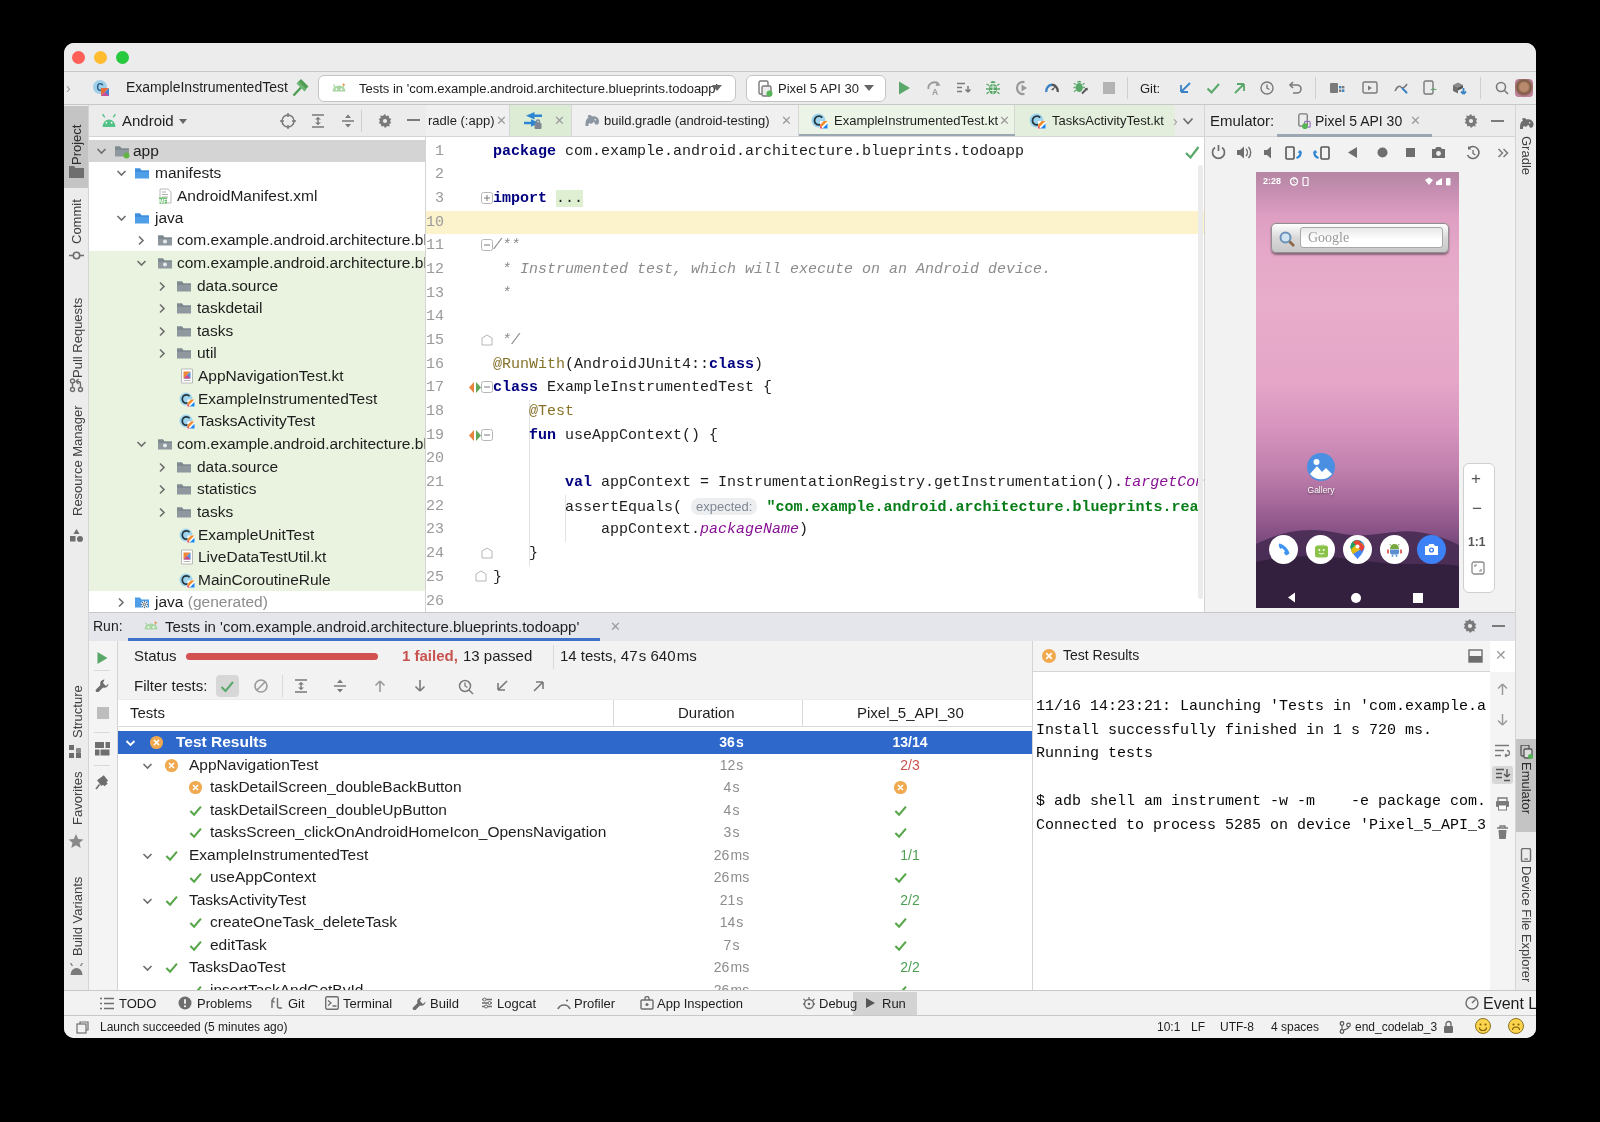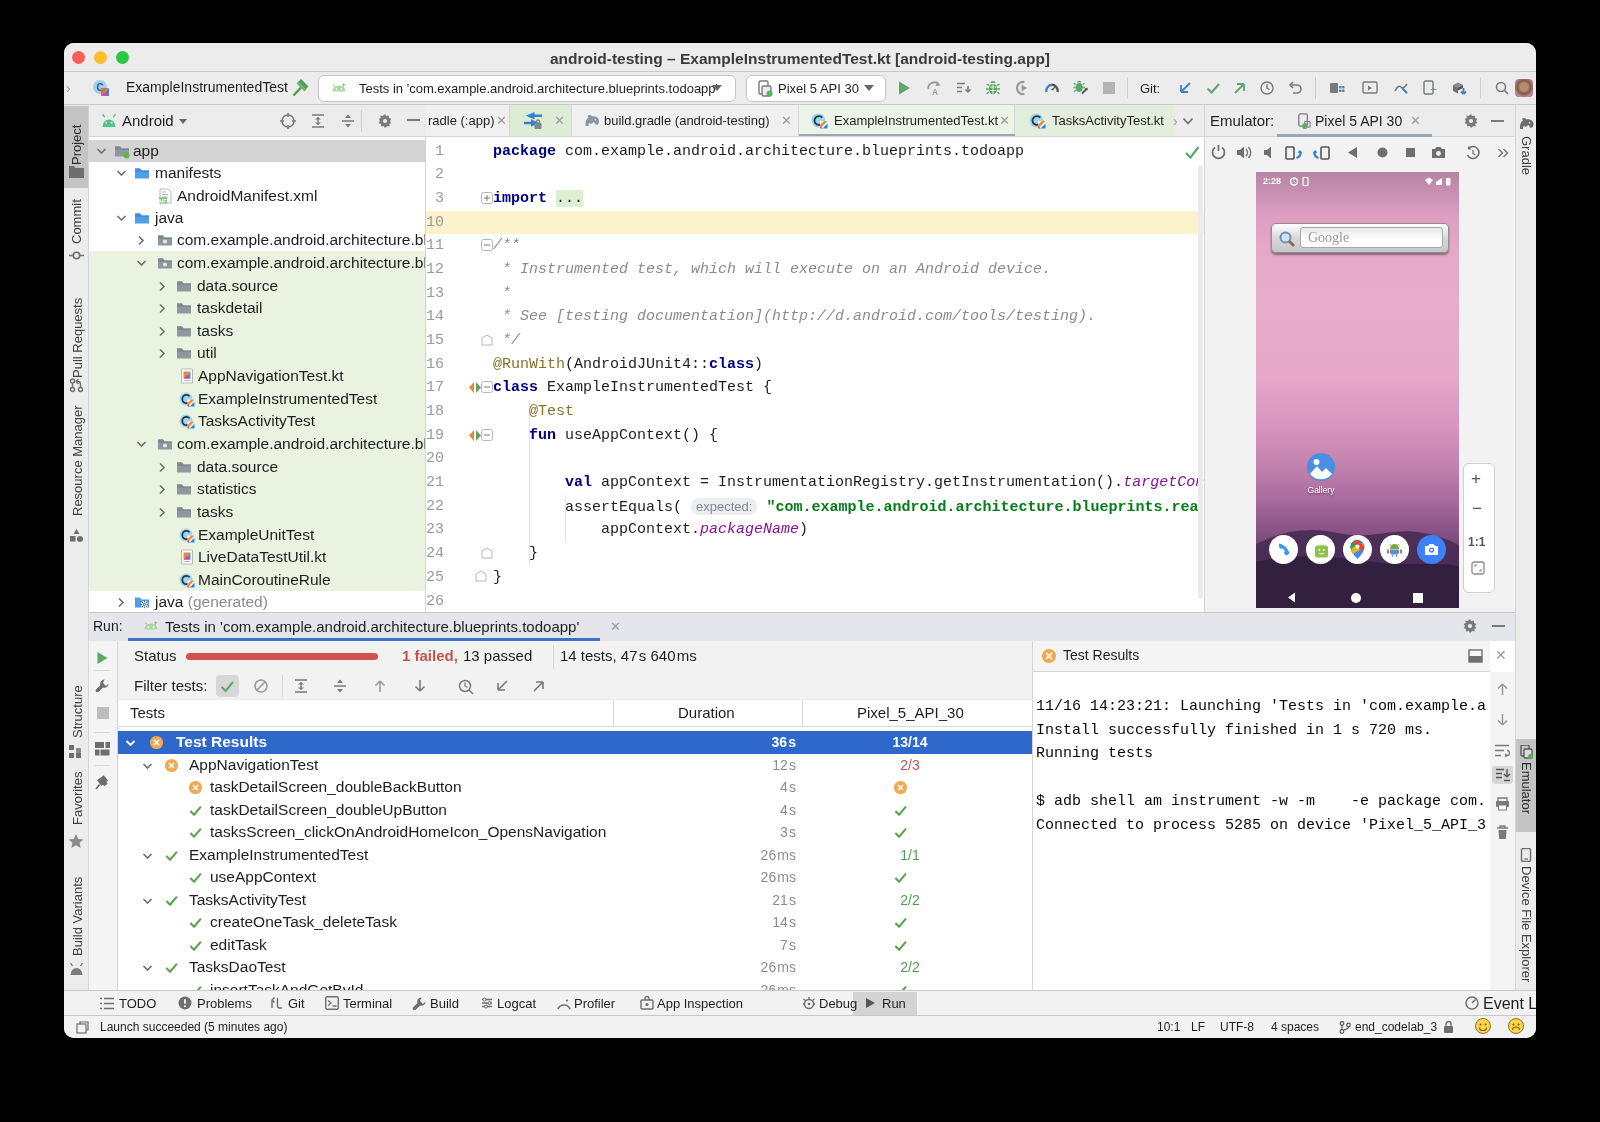--- a/index.html
+++ b/index.html
@@ -14,32 +14,31 @@
 .trow{height:22px;line-height:22px;white-space:nowrap;font-size:15.5px}
 .tab{position:absolute;top:0;height:31px;line-height:31px;border-right:1px solid #d6d6d6;white-space:nowrap}
 .cl{line-height:23.7px;height:23.7px;position:absolute;white-space:pre;font-size:15px}
 .kw{color:#000080;font-weight:bold}
 .ann{color:#87722a}
 .cmt{color:#8c8c8c;font-style:italic}
 .str{color:#067d17;font-weight:bold}
 .prp{color:#871094;font-style:italic}
 .x{color:#9a9a9a}
 .rr{left:29px;width:914px;height:22.5px;line-height:22.5px;font-size:15.5px;color:#1e1e1e}
-.dur{left:549px;width:129px;text-align:right;color:#8c8c8c;font-size:14px}
+.dur{left:549px;width:129px;text-align:center;color:#8c8c8c;font-size:14px}
 .res{left:726px;width:132px;text-align:center;font-size:14px}
 </style>
 </head>
 <body>
 <div id="win">
 
   <div class="a" style="left:0;top:0;width:1472px;height:29px;background:#ececec;border-bottom:1px solid #c8c8c8"></div>
   <div class="a" style="left:8px;top:8px;width:13px;height:13px;border-radius:50%;background:#ff5f57"></div>
   <div class="a" style="left:30px;top:8px;width:13px;height:13px;border-radius:50%;background:#febc2e"></div>
   <div class="a" style="left:52px;top:8px;width:13px;height:13px;border-radius:50%;background:#27c93f"></div>
-  <div class="a" style="left:0;top:7px;width:1472px;text-align:center;font-weight:bold;font-size:15.5px;color:#3b3b3b">android-testing – ExampleInstrumentedTest.kt [android-testing.app]</div>
 
   <div class="a" style="left:0;top:29px;width:1472px;height:33px;background:#ececec;border-bottom:1px solid #c8c8c8"></div>
   <div id="toolbar" class="a" style="left:0;top:29px;width:1472px;height:33px">
     <div class="a" style="left:2px;top:8px;color:#9a9a9a;font-size:14px">›</div>
     <svg class="a" style="left:28px;top:7px" width="18" height="18" viewBox="0 0 18 18">
         <circle cx="8" cy="8" r="7" fill="#9fd0e8"></circle>
         <text x="8" y="12" font-size="10" font-weight="bold" fill="#2a5f8a" text-anchor="middle" font-family="Liberation Sans">C</text>
         <path d="M9 9h8v8H9z" fill="#fff"></path>
         <path d="M9 9h8L9 17z" fill="#e86c38"></path>
         <path d="M17 9v8H9z" fill="#4a7fd0"></path>
@@ -552,21 +551,20 @@
     <div class="cl x" style="left:0;top:356.3px;width:18px;text-align:right">22</div>
     <div class="cl x" style="left:0;top:379.9px;width:18px;text-align:right">23</div>
     <div class="cl x" style="left:0;top:403.6px;width:18px;text-align:right">24</div>
     <div class="cl x" style="left:0;top:427.3px;width:18px;text-align:right">25</div>
     <div class="cl x" style="left:0;top:451px;width:18px;text-align:right">26</div>
     <div class="cl" style="left:67px;top:1.2px"><span class="kw">package</span> com.example.android.architecture.blueprints.todoapp</div>
     <div class="cl" style="left:67px;top:48.5px"><span class="kw">import</span> <span style="background:#dff0d2">...</span></div>
     <div class="cl cmt" style="left:67px;top:95.9px">/**</div>
     <div class="cl cmt" style="left:67px;top:119.6px"> * Instrumented test, which will execute on an Android device.</div>
     <div class="cl cmt" style="left:67px;top:143.2px"> *</div>
-    <div class="cl cmt" style="left:67px;top:166.9px"> * See [testing documentation](http://d.android.com/tools/testing).</div>
     <div class="cl cmt" style="left:67px;top:190.6px"> */</div>
     <div class="cl" style="left:67px;top:214.2px"><span class="ann">@RunWith</span>(AndroidJUnit4::<span class="kw">class</span>)</div>
     <div class="cl" style="left:67px;top:237.9px"><span class="kw">class</span> ExampleInstrumentedTest {</div>
     <div class="cl" style="left:67px;top:261.6px">    <span class="ann">@Test</span></div>
     <div class="cl" style="left:67px;top:285.3px">    <span class="kw">fun</span> useAppContext() {</div>
     <div class="cl" style="left:67px;top:332.6px">        <span class="kw">val</span> appContext = InstrumentationRegistry.getInstrumentation().<span class="prp">targetCon</span></div>
     <div class="cl" style="left:67px;top:356.3px">        assertEquals( <span style="background:#edeef0;color:#7f8894;border-radius:8px;padding:1px 5px;font-family:'Liberation Sans',sans-serif;font-size:13px">expected:</span> <span class="str">"com.example.android.architecture.blueprints.rea</span></div>
     <div class="cl" style="left:67px;top:379.9px">            appContext.<span class="prp">packageName</span>)</div>
     <div class="cl" style="left:67px;top:403.6px">    }</div>
     <div class="cl" style="left:67px;top:427.3px">}</div>

